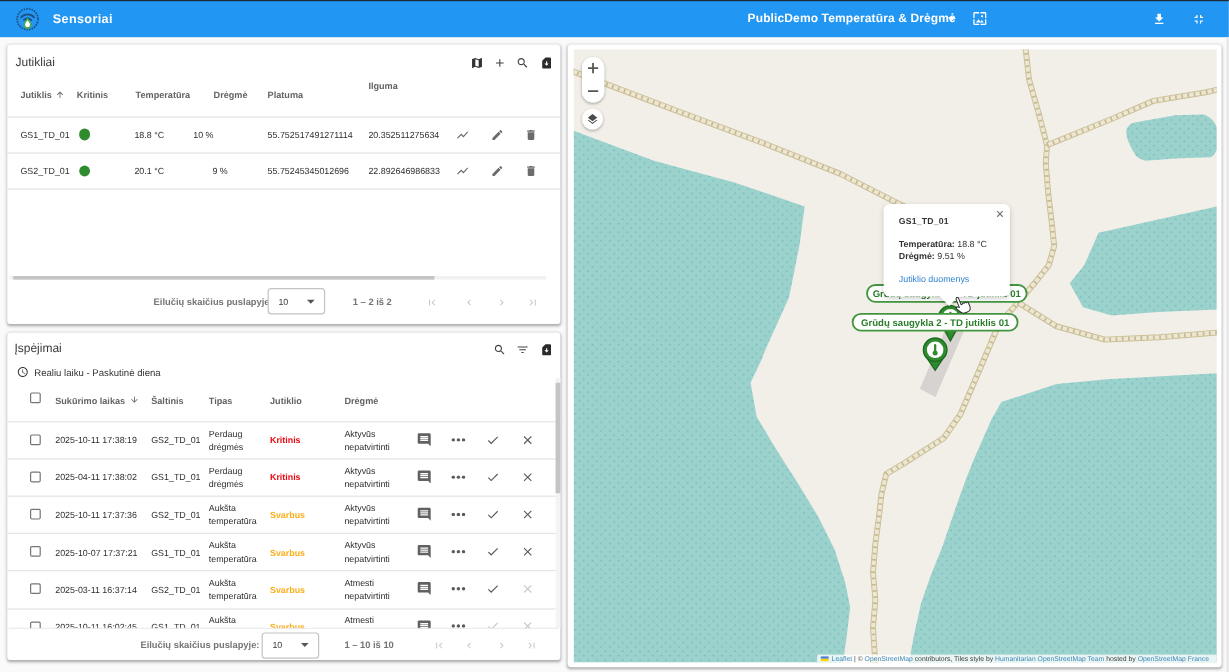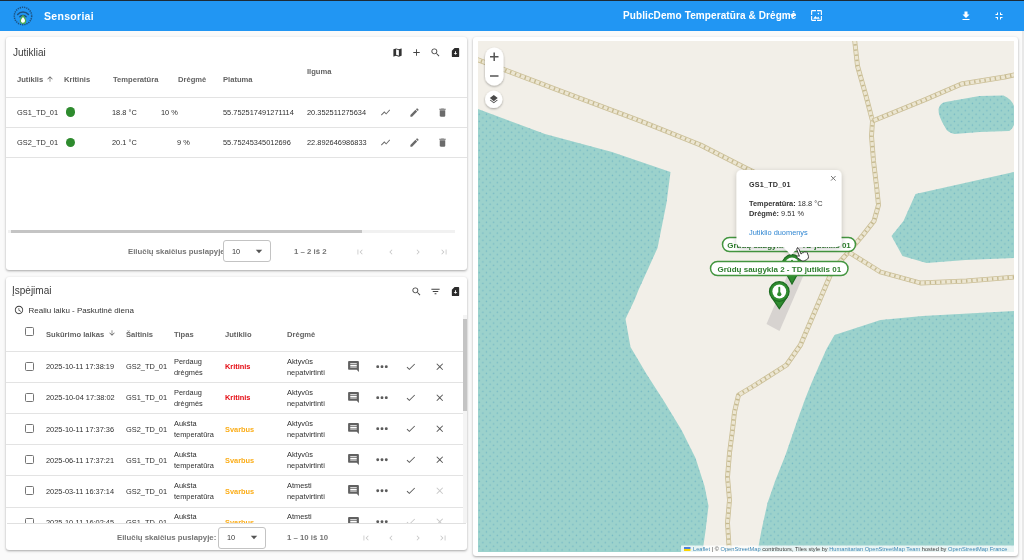--- a/index.html
+++ b/index.html
@@ -167,21 +167,21 @@
     <circle cx="10.3" cy="1.7" r="1.45" fill="#5a5a5a"></circle>
   </svg>
 <svg class="abs" style="left:405px;top:360.8px" width="11.5" height="11.5" viewBox="0 0 24 24" fill="#5a5a5a">
     <path d="M9 16.17L4.83 12l-1.42 1.41L9 19 21 7l-1.41-1.41z"></path>
   </svg>
 <svg class="abs" style="left:433.5px;top:360.8px" width="11.5" height="11.5" viewBox="0 0 24 24" fill="#5a5a5a">
     <path d="M19 6.41L17.59 5 12 10.59 6.41 5 5 6.41 10.59 12 5 17.59 6.41 19 12 13.41 17.59 19 19 17.59 13.41 12z"></path>
   </svg>
 <div class="sep" style="left:6px;top:382.1px;width:457px"></div>
 <div class="abs" style="left:25px;top:393.1px;width:9px;height:9px;border:1.4px solid #757575;border-radius:1.5px;background:#fff"></div>
-<div class="abs dat" style="left:46px;top:393.4px">2025-10-04 17:38:02</div>
+<div class="abs dat" style="left:46px;top:393.4px">2025-04-11 17:38:02</div>
 <div class="abs dat" style="left:126px;top:393.4px">GS1_TD_01</div>
 <div class="abs dat" style="left:174px;top:387.9px">Perdaug</div>
 <div class="abs dat" style="left:174px;top:398.9px">drėgmės</div>
 <div class="abs" style="left:225px;top:393.4px;font-size:7.4px;font-weight:bold;color:#e50a12">Kritinis</div>
 <div class="abs dat" style="left:287px;top:387.9px">Aktyvūs</div>
 <div class="abs dat" style="left:287px;top:398.9px">nepatvirtinti</div>
 <svg class="abs" style="left:347px;top:391.1px" width="13" height="13" viewBox="0 0 24 24" fill="#616161">
     <path d="M21.99 4c0-1.1-.89-2-1.99-2H4c-1.1 0-2 .9-2 2v12c0 1.1.9 2 2 2h14l4 4-.01-18zM18 14H6v-2h12v2zm0-3H6V9h12v2zm0-3H6V6h12v2z"></path>
   </svg>
 <svg class="abs" style="left:376.1px;top:396.0px" width="12" height="3.4" viewBox="0 0 12 3.4">
@@ -213,21 +213,21 @@
     <circle cx="10.3" cy="1.7" r="1.45" fill="#5a5a5a"></circle>
   </svg>
 <svg class="abs" style="left:405px;top:423.0px" width="11.5" height="11.5" viewBox="0 0 24 24" fill="#5a5a5a">
     <path d="M9 16.17L4.83 12l-1.42 1.41L9 19 21 7l-1.41-1.41z"></path>
   </svg>
 <svg class="abs" style="left:433.5px;top:423.0px" width="11.5" height="11.5" viewBox="0 0 24 24" fill="#5a5a5a">
     <path d="M19 6.41L17.59 5 12 10.59 6.41 5 5 6.41 10.59 12 5 17.59 6.41 19 12 13.41 17.59 19 19 17.59 13.41 12z"></path>
   </svg>
 <div class="sep" style="left:6px;top:444.3px;width:457px"></div>
 <div class="abs" style="left:25px;top:455.3px;width:9px;height:9px;border:1.4px solid #757575;border-radius:1.5px;background:#fff"></div>
-<div class="abs dat" style="left:46px;top:455.6px">2025-06-11 17:37:21</div>
+<div class="abs dat" style="left:46px;top:455.6px">2025-10-07 17:37:21</div>
 <div class="abs dat" style="left:126px;top:455.6px">GS1_TD_01</div>
 <div class="abs dat" style="left:174px;top:450.1px">Aukšta</div>
 <div class="abs dat" style="left:174px;top:461.1px">temperatūra</div>
 <div class="abs" style="left:225px;top:455.6px;font-size:7.4px;font-weight:bold;color:#fbad18">Svarbus</div>
 <div class="abs dat" style="left:287px;top:450.1px">Aktyvūs</div>
 <div class="abs dat" style="left:287px;top:461.1px">nepatvirtinti</div>
 <svg class="abs" style="left:347px;top:453.3px" width="13" height="13" viewBox="0 0 24 24" fill="#616161">
     <path d="M21.99 4c0-1.1-.89-2-1.99-2H4c-1.1 0-2 .9-2 2v12c0 1.1.9 2 2 2h14l4 4-.01-18zM18 14H6v-2h12v2zm0-3H6V9h12v2zm0-3H6V6h12v2z"></path>
   </svg>
 <svg class="abs" style="left:376.1px;top:458.2px" width="12" height="3.4" viewBox="0 0 12 3.4">

